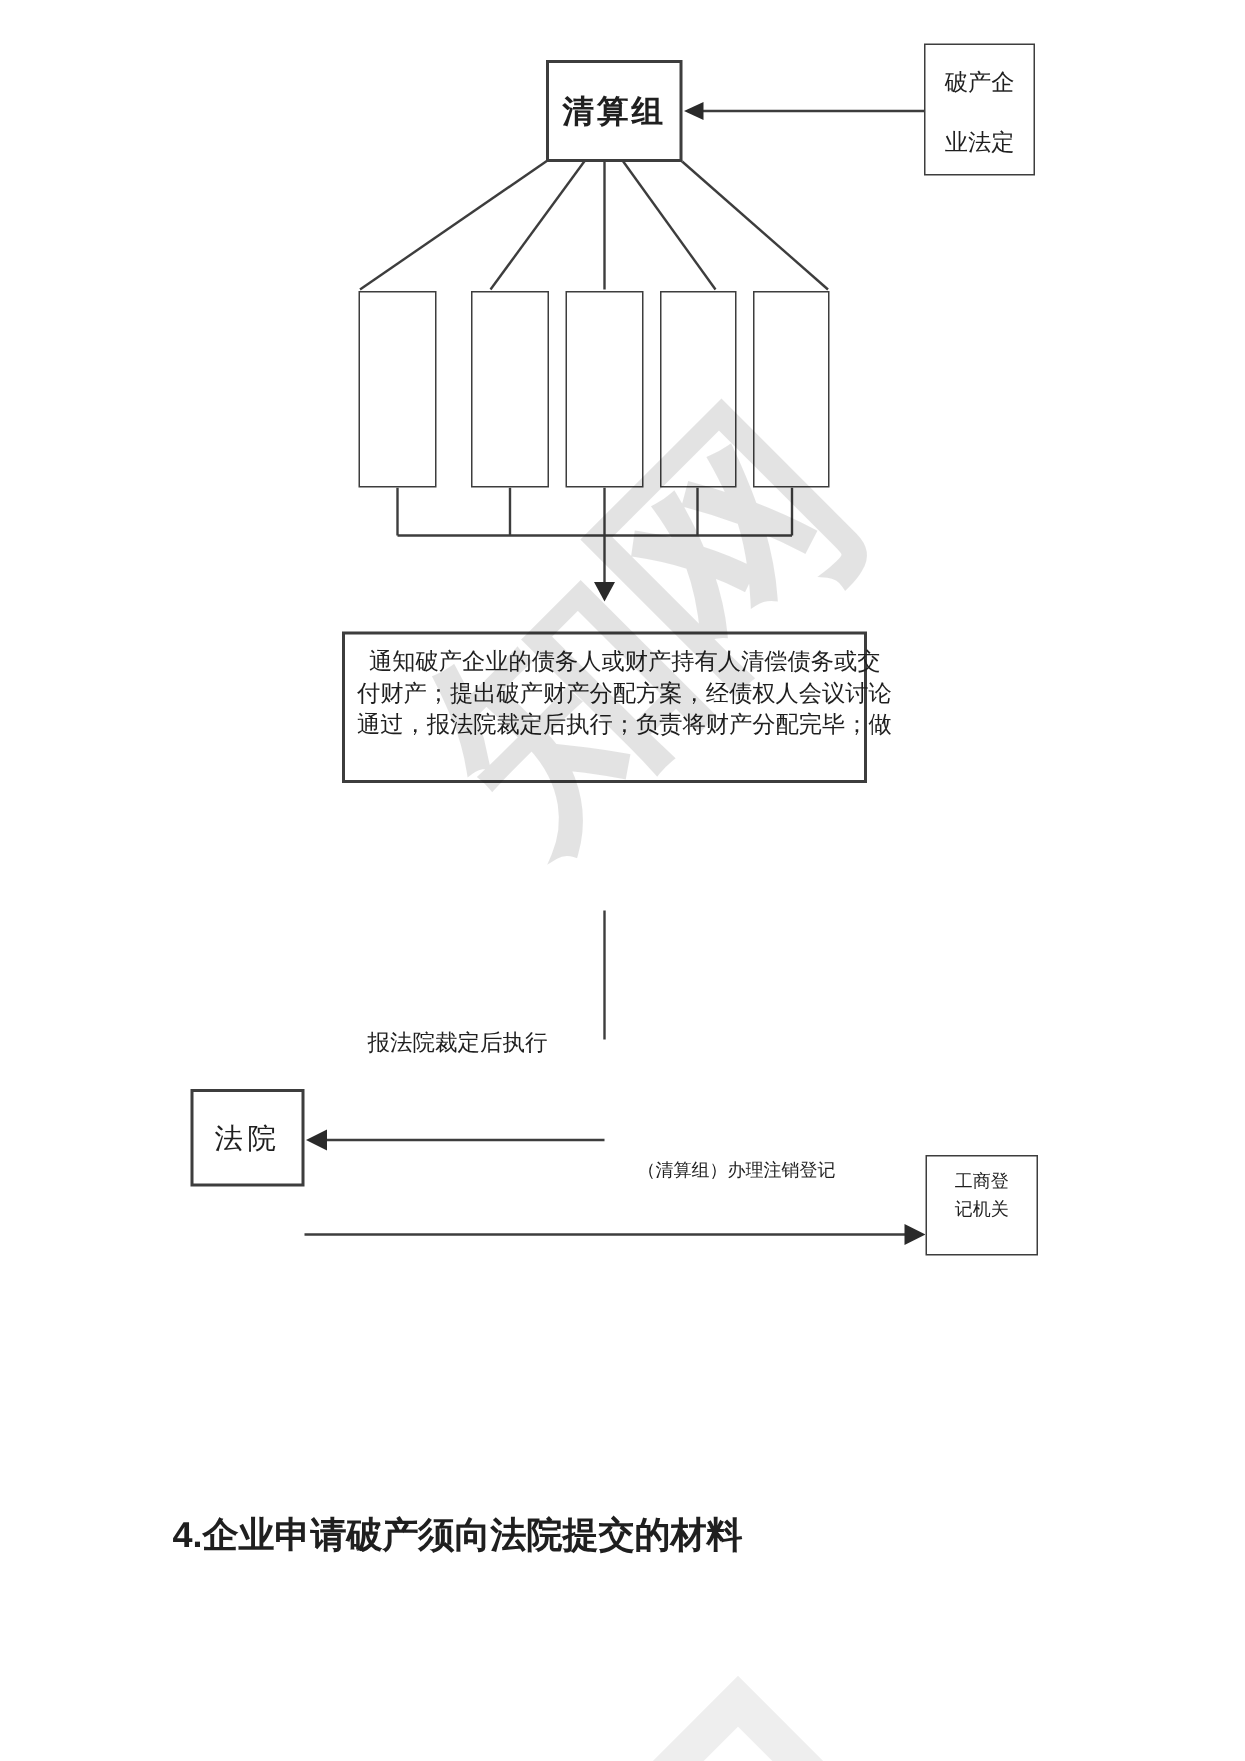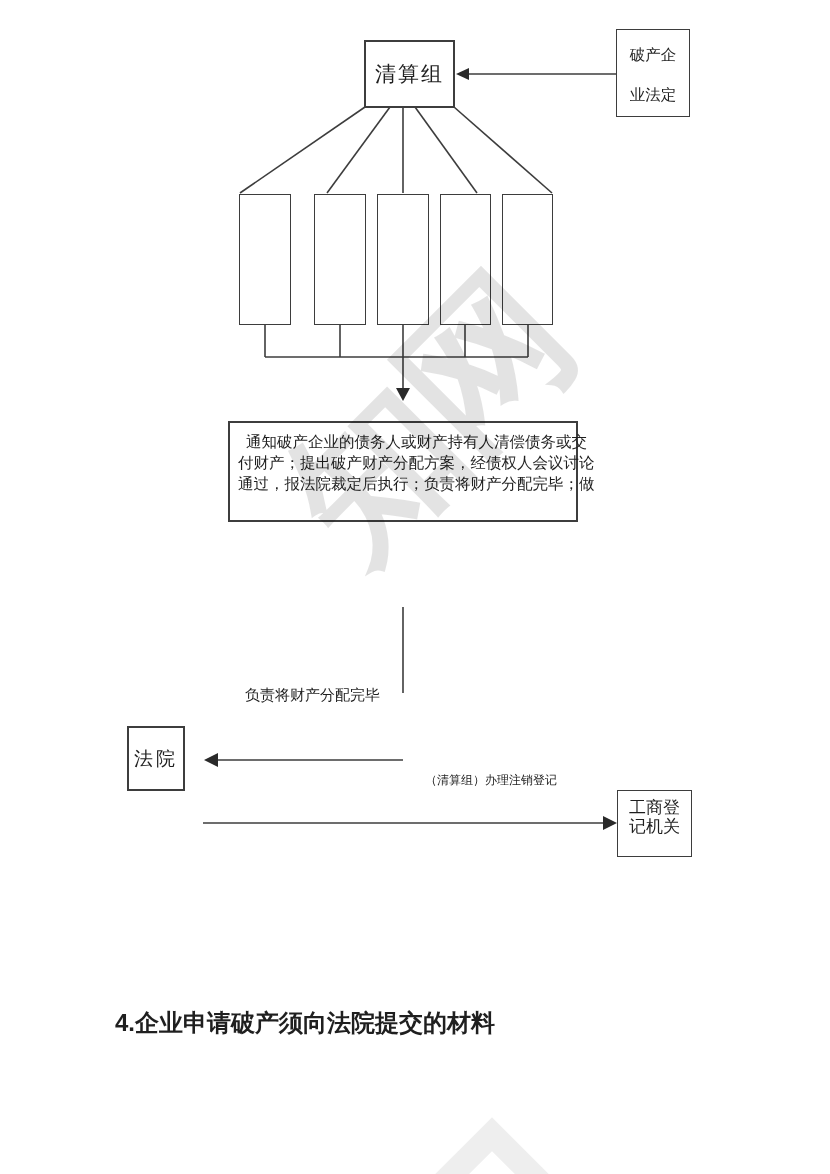--- a/index.html
+++ b/index.html
@@ -15,39 +15,39 @@
   svg.lines{position:absolute;left:0;top:0;z-index:1;}
   .box{
     position:absolute;
     box-sizing:border-box;
     border:2px solid #3d3d3d;
     background:#ffffff;
     z-index:2;
     display:flex;align-items:center;justify-content:center;
   }
   .box-liq{left:364px;top:40px;width:91px;height:68px;
-    font-size:21px;font-weight:normal;letter-spacing:2px;}
+    font-size:21px;font-weight:bold;letter-spacing:2px;}
   .box-bankrupt{left:616px;top:29px;width:74px;height:88px;
     border-width:1.5px;flex-direction:column;justify-content:space-between;
     padding:15px 0 10px;font-size:15.5px;}
   .task-box{position:absolute;top:194px;width:52px;height:131px;
     box-sizing:border-box;border:1.6px solid #3d3d3d;background:#fff;z-index:2;}
   .t1{left:239px;} .t2{left:314px;} .t3{left:377px;}
   .t4{left:440px;width:51px;} .t5{left:502px;width:51px;}
   .box-note{left:228px;top:421px;width:350px;height:101px;
     flex-direction:column;align-items:stretch;justify-content:flex-start;
     padding:8px 8px;font-size:15.5px;line-height:21px;}
   .box-note .ln{white-space:nowrap;}
   .box-note .ln.indent{padding-left:8px;}
   .box-note .ln.center{text-align:center;}
-  .box-court{left:127px;top:726px;width:58px;height:65px;
+  .box-court{left:127px;top:726px;width:76px;height:65px;
     font-size:19px;letter-spacing:3px;}
   .box-registry{left:617px;top:770px;width:75px;height:67px;
     border-width:1.5px;flex-direction:column;justify-content:flex-start;
-    padding-top:7px;font-size:17px;line-height:19px;margin-top:20px;}
+    padding-top:7px;font-size:12px;line-height:19px;}
   .flabel{position:absolute;z-index:2;white-space:nowrap;}
   .lbl-terminate{left:245px;top:686px;font-size:15px;}
   .lbl-cancel{left:425px;top:772px;font-size:12px;}
   .heading{position:absolute;left:115px;top:1007px;
     font-size:24px;font-weight:bold;z-index:2;white-space:nowrap;}
   .list-item{position:absolute;left:143px;top:1071px;
     font-size:16.5px;z-index:2;white-space:nowrap;}
   .wm{position:absolute;z-index:6;pointer-events:none;}
   .wm-center{
     left:260px;top:250px;width:340px;height:340px;
@@ -116,21 +116,21 @@
   <div class="task-box t3"></div>
   <div class="task-box t4"></div>
   <div class="task-box t5"></div>
 
   <div class="box box-note">
     <div class="ln indent">通知破产企业的债务人或财产持有人清偿债务或交</div>
     <div class="ln">付财产；提出破产财产分配方案，经债权人会议讨论</div>
     <div class="ln">通过，报法院裁定后执行；负责将财产分配完毕；做</div>
   </div>
 
-  <div class="flabel lbl-terminate">负责将财产分配完毕</div>
+  <div class="flabel lbl-terminate">报法院裁定后执行</div>
 
   <div class="box box-court">
     <span>法院</span>
   </div>
 
   <div class="flabel lbl-cancel">（清算组）办理注销登记</div>
 
   <div class="box box-registry">
     <span>工商登</span>
     <span>记机关</span>

